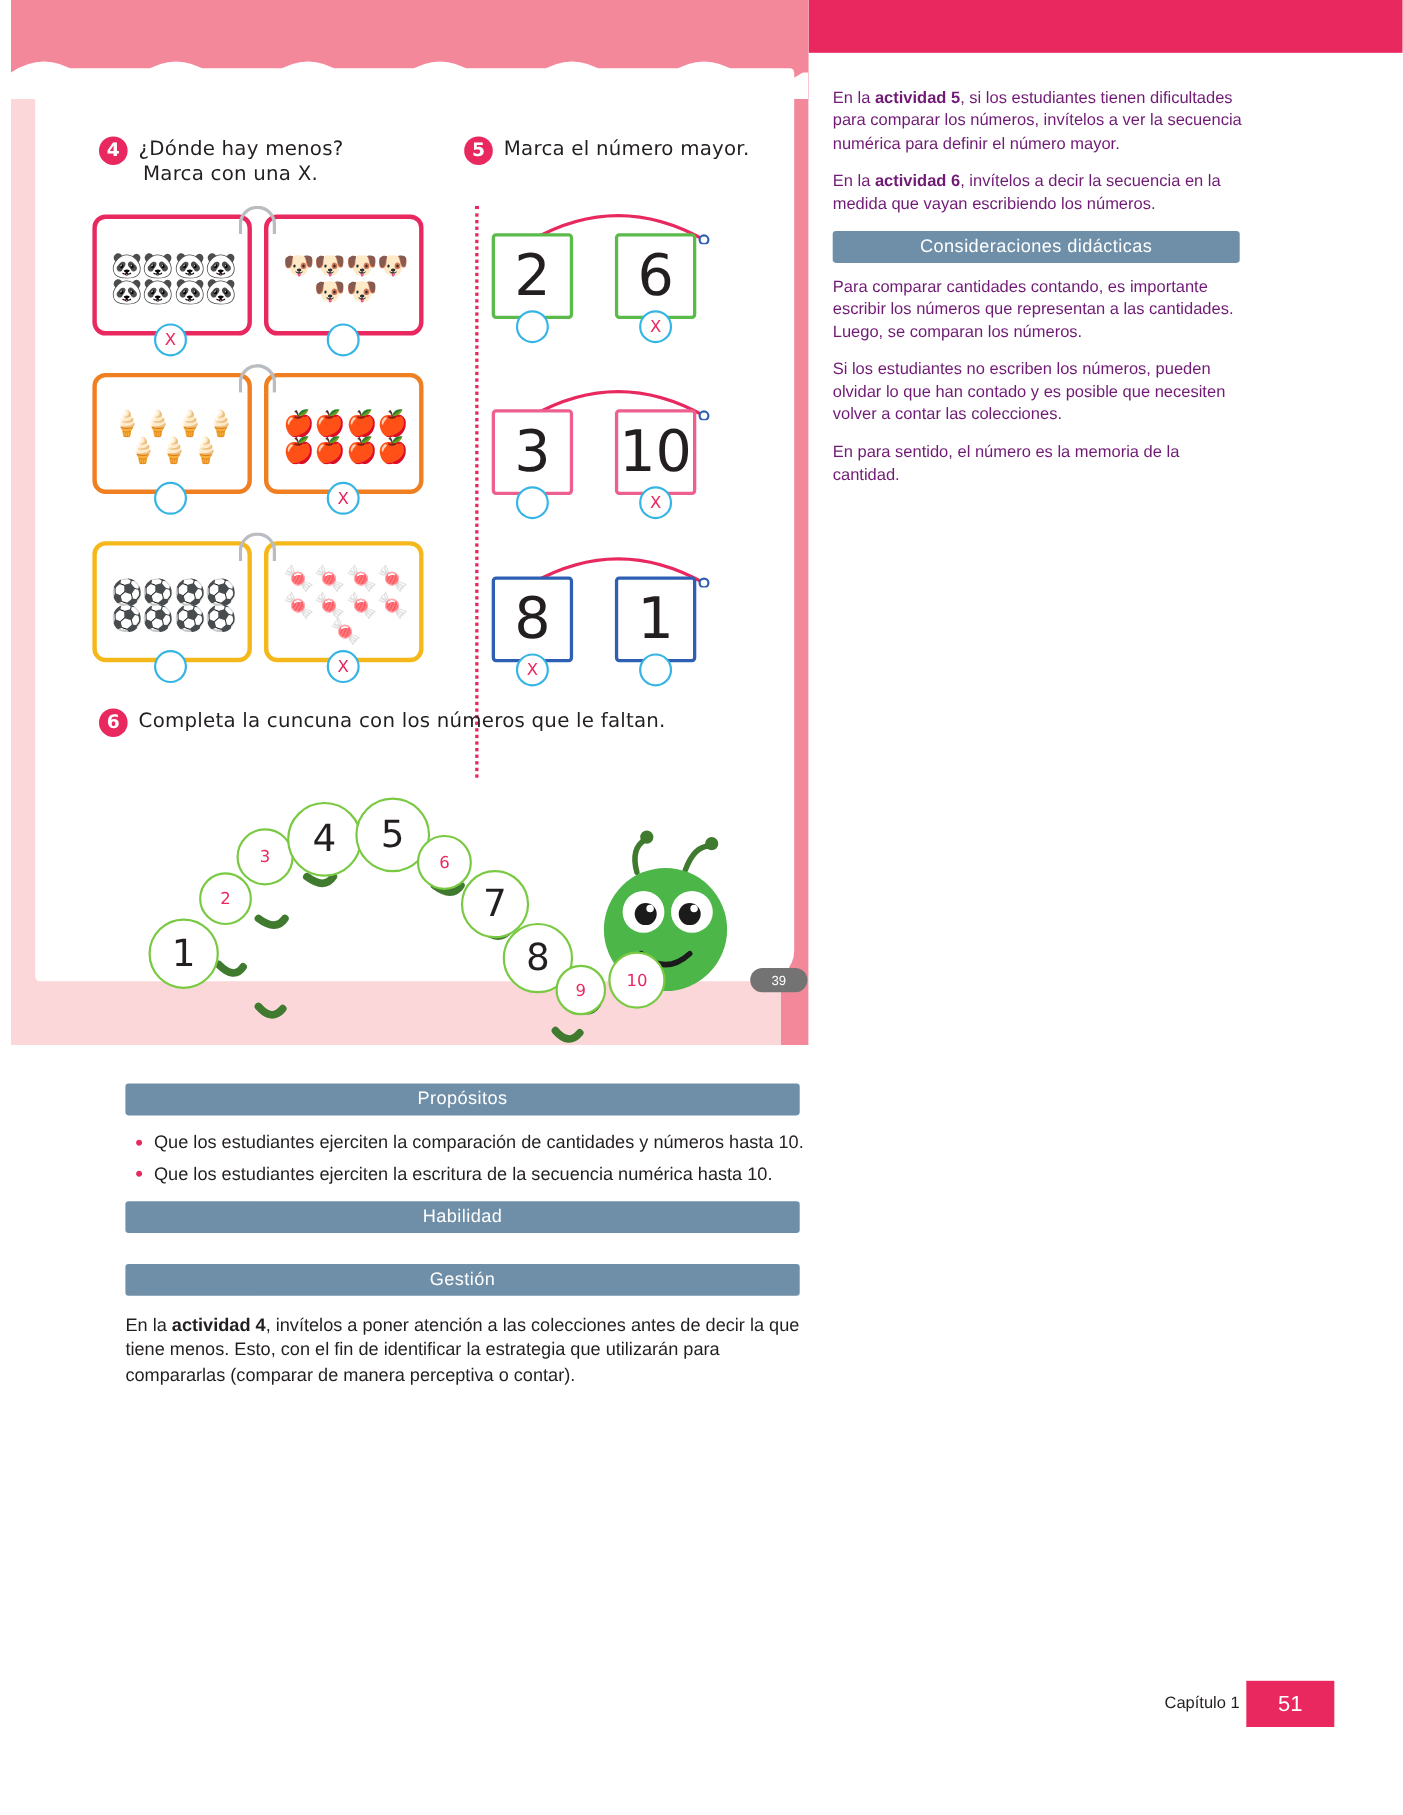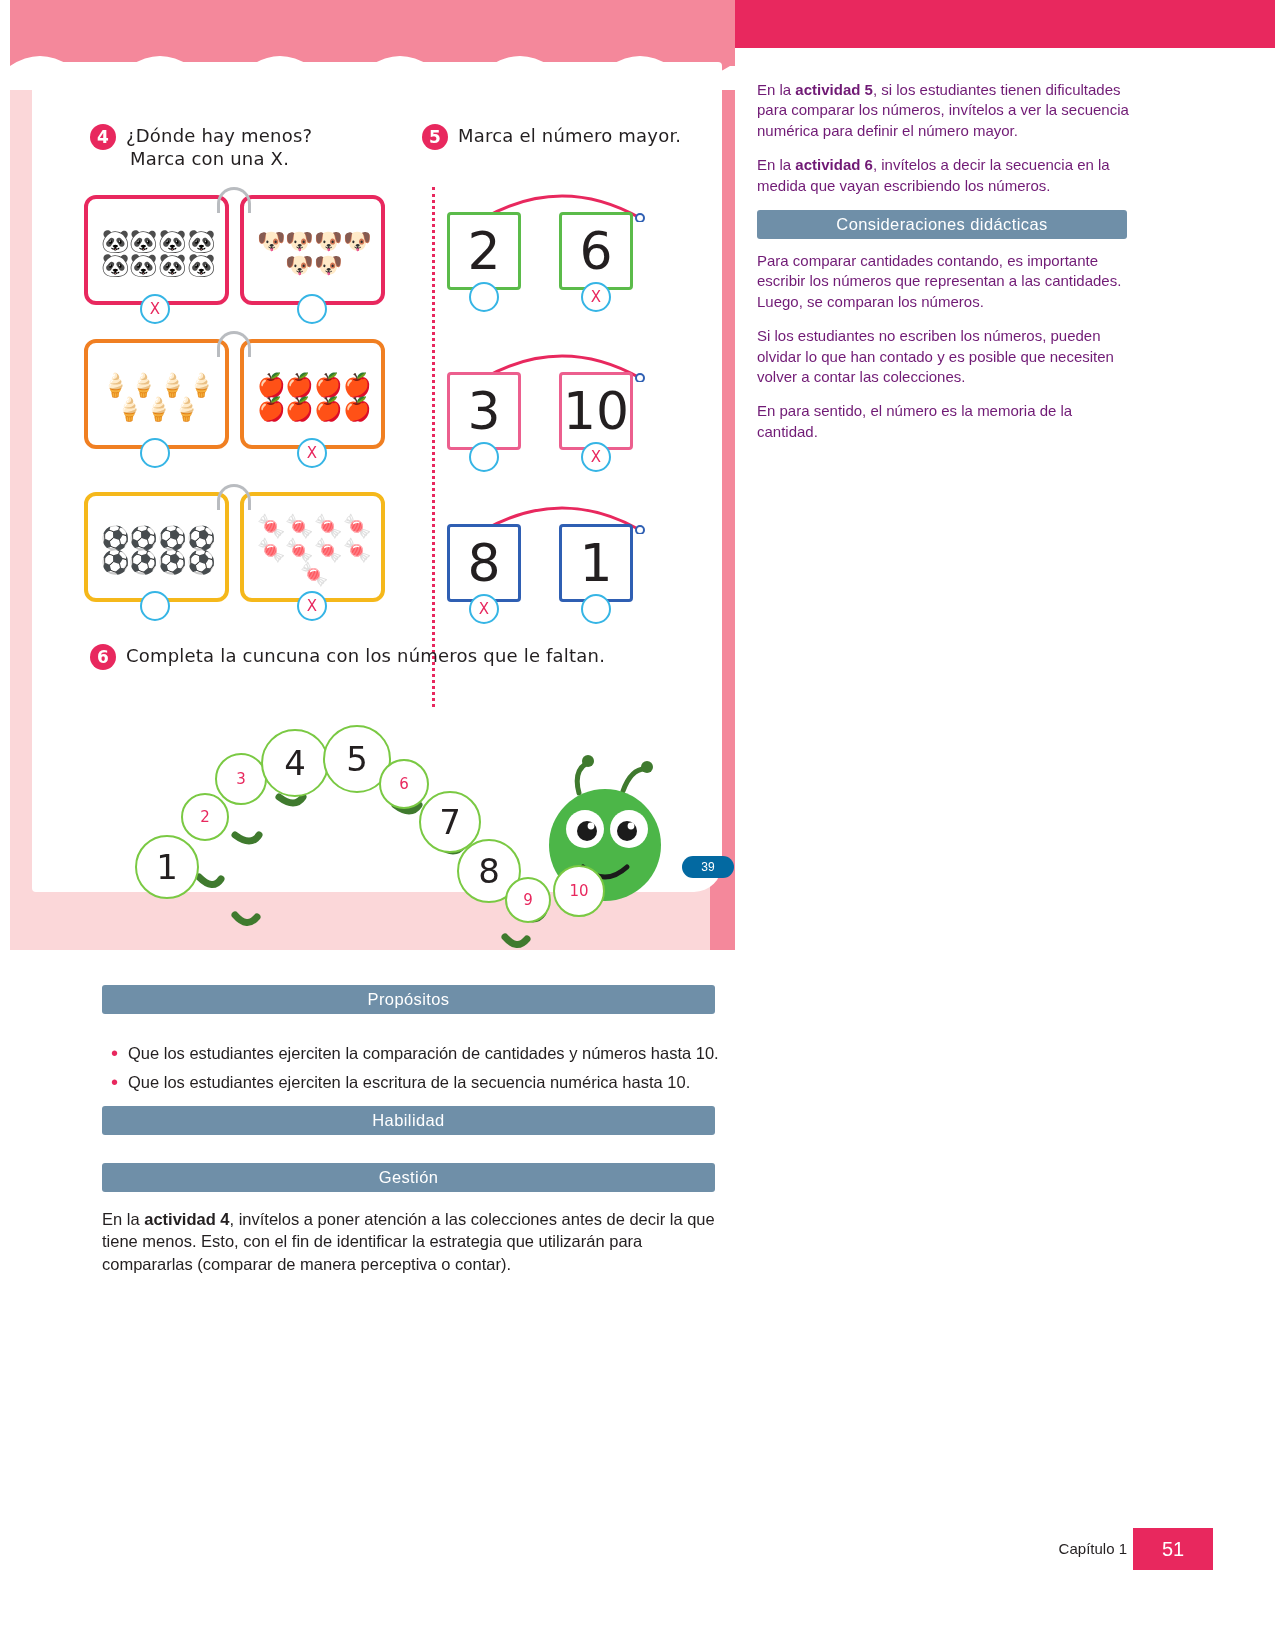--- a/index.html
+++ b/index.html
@@ -32,22 +32,22 @@
     position:absolute; left:22px; top:62px; width:690px; height:830px;
     background:#ffffff;
     border-radius:4px 4px 28px 4px;
   }
   .sp-scallop { position:absolute; left:0; top:46px; width:725px; height:44px; }
   .sp-rightband {
     position:absolute; left:700px; top:0; width:25px; height:950px;
     background:#f4889b;
   }
   .page-num-pill {
-    position:absolute; left:672px; top:856px; width:52px; height:22px;
-    background:#0369a1; border-radius:11px;
+    position:absolute; left:672px; top:880px; width:52px; height:22px;
+    background:#737373; border-radius:11px;
     color:#fff; font-size:12px; line-height:22px; text-align:center;
   }
 
   
   .act-badge {
     width:26px; height:26px; border-radius:50%;
     background:#e8285e; color:#fff;
     font-size:17px; font-weight:bold;
     display:flex; align-items:center; justify-content:center;
     font-family:"DejaVu Sans", sans-serif;
@@ -117,23 +117,23 @@
   .notes { position:absolute; left:757px; top:80px; width:380px; }
   .notes p { margin:0 0 14px 0; font-size:15px; line-height:1.36; color:#701a75; }
   .band {
     background:#6f8fa8; color:#fff; text-align:center;
     font-size:16.5px; padding:5px 0; border-radius:3px;
     letter-spacing:0.4px;
   }
   .band-wide { width:613px; }
 
   
-  .bottom { position:absolute; left:102px; top:985px; width:617px; }
+  .bottom { position:absolute; left:114px; top:985px; width:617px; }
   .bottom p { margin:0; font-size:16.5px; line-height:1.38; }
-  .bullets { list-style:none; margin:28px 0 12px 0; padding:0; }
+  .bullets { list-style:none; margin:14px 0 12px 0; padding:0; }
   .bullets li {
     position:relative; padding-left:26px; margin-bottom:6px;
     font-size:16.5px; line-height:1.38;
   }
   .bullets li::before {
     content:"•"; position:absolute; left:9px; top:-2px;
     color:#e8285e; font-size:20px;
   }
   .gap-sm { height:12px; }
   .gap-md { height:16px; }

